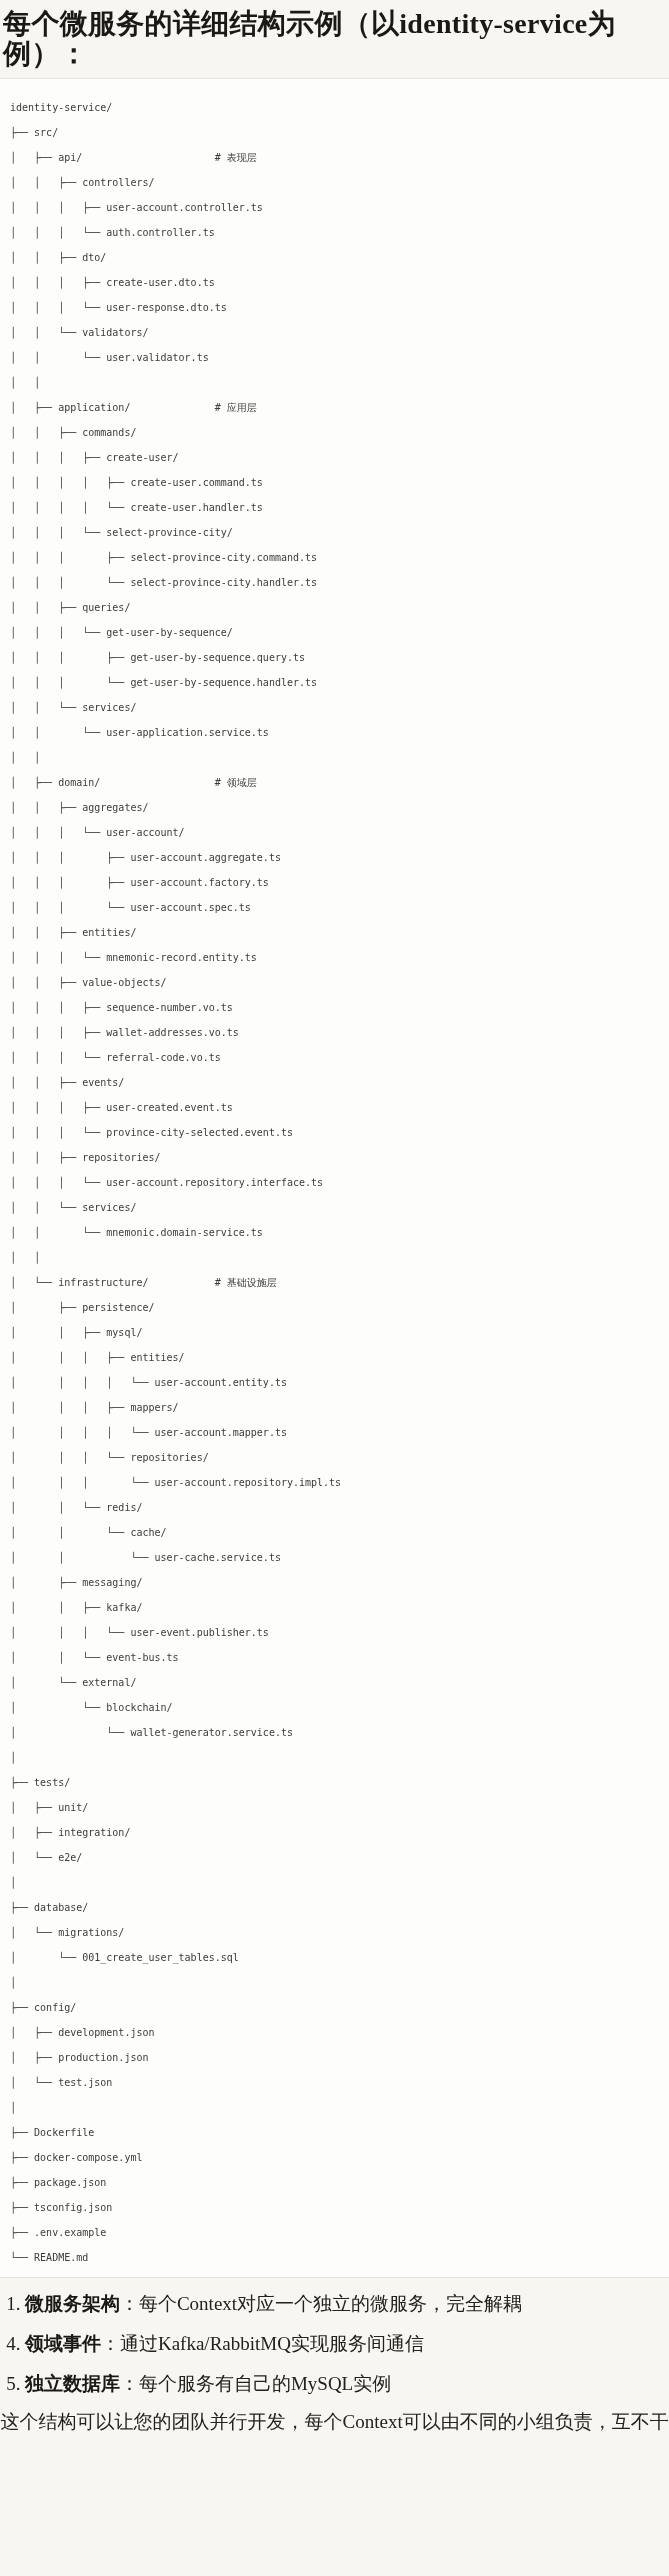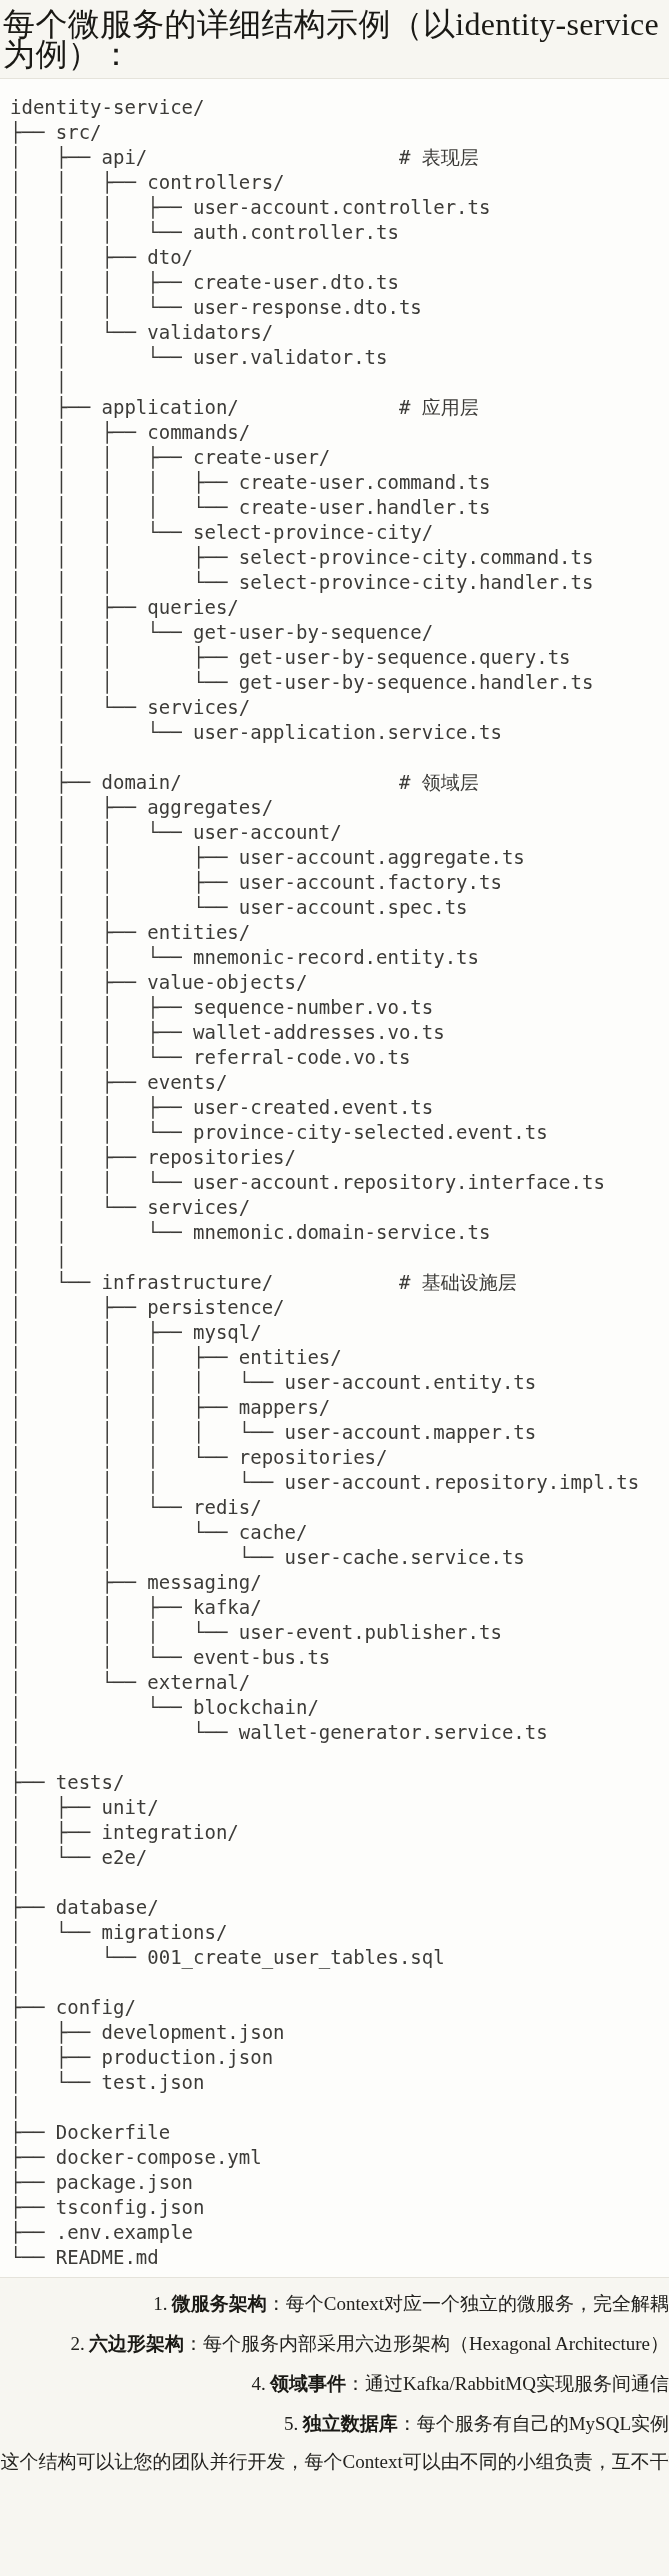--- a/index.html
+++ b/index.html
@@ -18,51 +18,50 @@
   body {
     width: 669px;
     min-height: 2576px;
     background: var(--page-bg);
     font-family: "Liberation Serif", "DejaVu Serif", serif;
     color: var(--body-text);
     overflow-x: hidden;
   }
   .page-title {
     margin: 8.8px 0 0 3.1px;
-    font-size: 32px;
+    font-size: 28px;
     line-height: 30px;
-    font-weight: 400;
+    font-weight: 700;
     color: var(--heading-text);
     letter-spacing: 0.3px;
   }
   .code-block {
     margin: 8.8px 0 0 0;
     padding: 16.3px 10px 7.5px 10px;
     background: var(--code-bg);
     border-top: 0.6px solid var(--code-border);
     border-bottom: 0.6px solid var(--code-border);
     font-family: "DejaVu Sans Mono", "Liberation Mono", monospace;
-    font-size: 19px;
+    font-size: 10px;
     line-height: 25px;
     color: var(--code-text);
     white-space: pre;
     overflow: hidden;
   }
   .notes-heading {
     margin: 22.5px 0 0 2.5px;
     font-size: 21px;
     line-height: 27.5px;
     font-weight: 700;
     color: var(--heading-text);
   }
   .notes-list {
     margin: 5.6px 0 0 0;
     padding: 0 0 0 6.3px;
     list-style: none;
-    text-align: right;
   }
   .note-item {
     font-size: 19px;
     line-height: 40px;
     white-space: nowrap;
   }
   .note-number {
     display: inline-block;
     margin-right: 4.4px;
   }
@@ -170,21 +169,20 @@
 ├── package.json
 ├── tsconfig.json
 ├── .env.example
 └── README.md</pre>
 
   <section>
 
     <ol class="notes-list" id="notes-list">
   <li class="note-item"><span class="note-number">1.</span><span class="note-term">微服务架构</span><span class="note-text">：每个Context对应一个独立的微服务，完全解耦</span></li>
 
-  <li class="note-item"><span class="note-number">2.</span><span class="note-term">六边形架构</span><span class="note-text">：每个服务内部采用六边形架构（Hexagonal Architecture）</span></li>
 
 
   <li class="note-item"><span class="note-number">4.</span><span class="note-term">领域事件</span><span class="note-text">：通过Kafka/RabbitMQ实现服务间通信</span></li>
 
   <li class="note-item"><span class="note-number">5.</span><span class="note-term">独立数据库</span><span class="note-text">：每个服务有自己的MySQL实例</span></li>
 
 </ol>
 
     <p class="closing-paragraph">这个结构可以让您的团队并行开发，每个Context可以由不同的小组负责，互不干扰。</p>
   </section>

